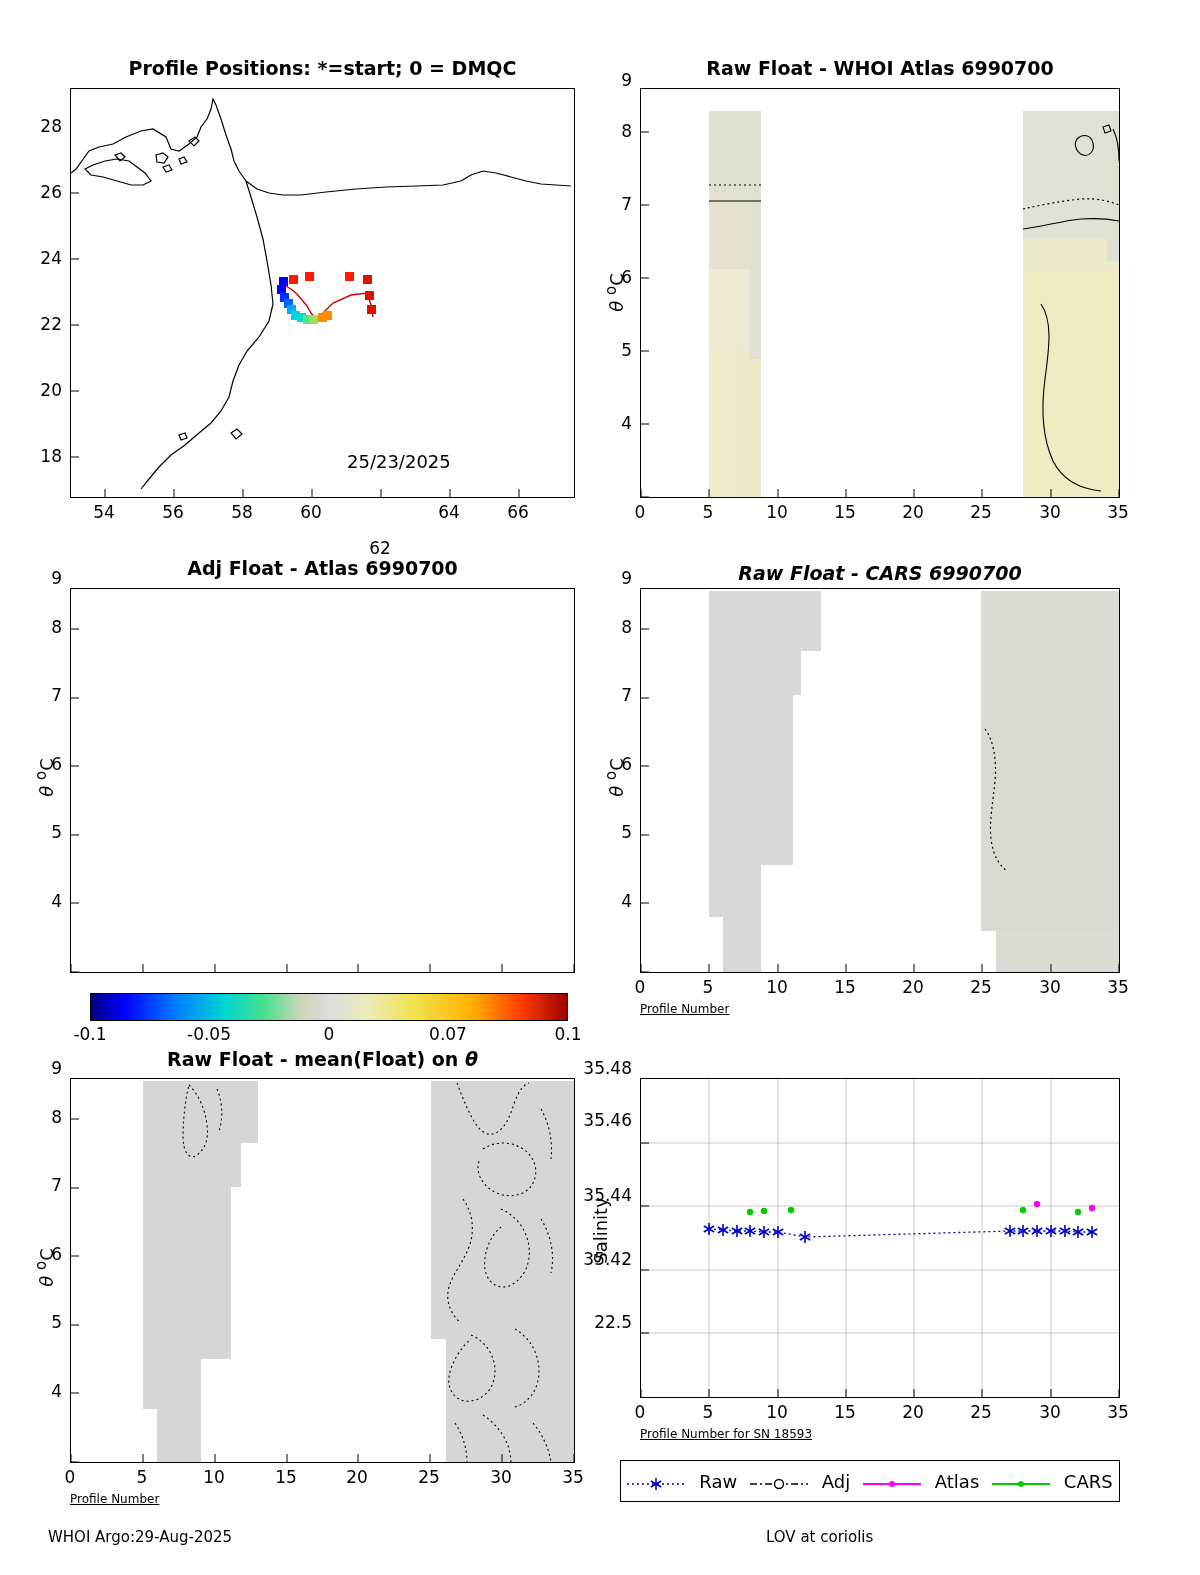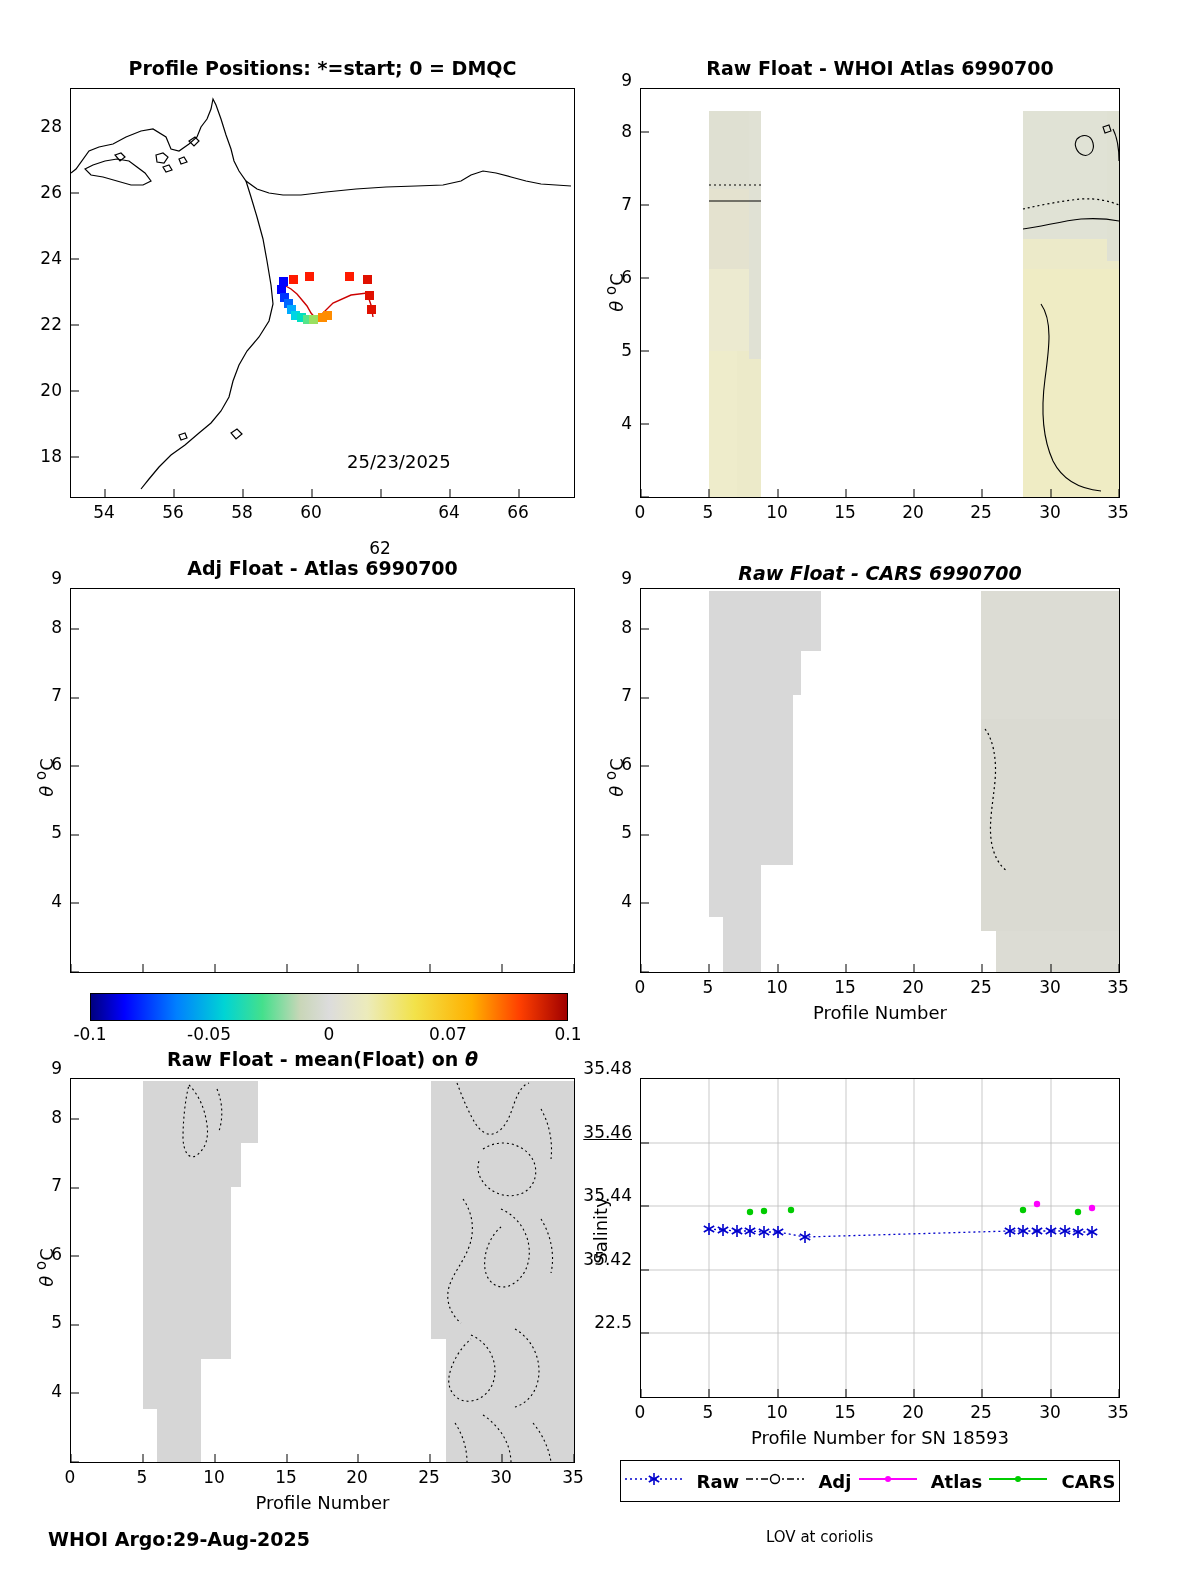--- a/index.html
+++ b/index.html
@@ -3,29 +3,29 @@
 <meta charset="utf-8">
 <style>
   html,body{margin:0;padding:0;background:#ffffff;}
   body{width:1200px;height:1575px;font-family:"DejaVu Sans",sans-serif;color:#000;position:relative;}
   .panel{position:absolute;}
   .title{font-weight:bold;font-size:19px;text-align:center;width:100%;}
   .axbox{position:absolute;border:1px solid #000;background:#fff;box-sizing:border-box;overflow:hidden;}
   .tick{position:absolute;font-size:17px;}
   .xt{transform:translateX(-50%);}
   .yt{transform:translateY(-50%);text-align:right;}
-  .axlabel{position:absolute;font-size:18px;text-align:center;}
+  .axlabel{position:absolute;font-size:12px;text-decoration:underline;}
   .ylab{position:absolute;font-size:18px;transform-origin:center;}
   svg{display:block;}
   .tk{stroke:#000;stroke-width:1;}
   .mono-i{font-style:italic;}
-  .footer{position:absolute;font-size:19px;font-weight:bold;}
+  .footer{position:absolute;font-size:15px;font-weight:normal;}
   .footer2{position:absolute;font-size:15px;}
   .legendbox{position:absolute;border:1px solid #000;background:#fff;box-sizing:border-box;display:flex;align-items:center;justify-content:space-around;font-size:18px;}
-  .lg-item{display:flex;align-items:flex-start;gap:14px;font-weight:bold;}
+  .lg-item{display:flex;align-items:flex-end;gap:14px;}
   .datetxt{position:absolute;font-size:18px;}
 </style>
 </head>
 <body>
 
 <div class="panel" style="left:70px;top:50px;width:505px;height:450px;">
   <div class="title" style="position:absolute;top:7px;left:0;">Profile Positions: *=start; 0 = DMQC</div>
   <div class="axbox" style="left:0;top:38px;width:505px;height:410px;">
     <svg width="503" height="408" viewBox="0 0 503 408">
 
@@ -454,21 +454,21 @@
   <div class="tick xt" style="left:68px;top:354px;">5</div>
   <div class="tick xt" style="left:137px;top:354px;">10</div>
   <div class="tick xt" style="left:205px;top:354px;">15</div>
   <div class="tick xt" style="left:273px;top:354px;">20</div>
   <div class="tick xt" style="left:341px;top:354px;">25</div>
   <div class="tick xt" style="left:410px;top:354px;">30</div>
   <div class="tick xt" style="left:478px;top:354px;">35</div>
   <div class="tick yt" style="left:-76px;top:274px;width:68px;">22.5</div>
   <div class="tick yt" style="left:-76px;top:211px;width:68px;">35.42</div>
   <div class="tick yt" style="left:-76px;top:147px;width:68px;">35.44</div>
-  <div class="tick yt" style="left:-76px;top:84px;width:68px;text-decoration:underline;">35.46</div>
+  <div class="tick yt" style="left:-76px;top:72px;width:68px;">35.46</div>
   <div class="tick yt" style="left:-76px;top:20px;width:68px;">35.48</div>
   <div class="ylab" style="left:-120px;top:172px;width:160px;text-align:center;transform:rotate(-90deg);">Salinity</div>
   <div class="axlabel" style="left:0;top:379px;width:480px;">Profile Number for SN 18593</div>
 
   <div class="legendbox" style="left:-20px;top:412px;width:500px;height:42px;">
     <div class="lg-item">
       <svg width="58" height="16">
           <line x1="0" y1="8" x2="58" y2="8" stroke="#0000cc" stroke-width="1.4" stroke-dasharray="2,3"></line>
           <g stroke="#0000cc" stroke-width="1.6">
             <line x1="29" y1="2" x2="29" y2="14"></line>

